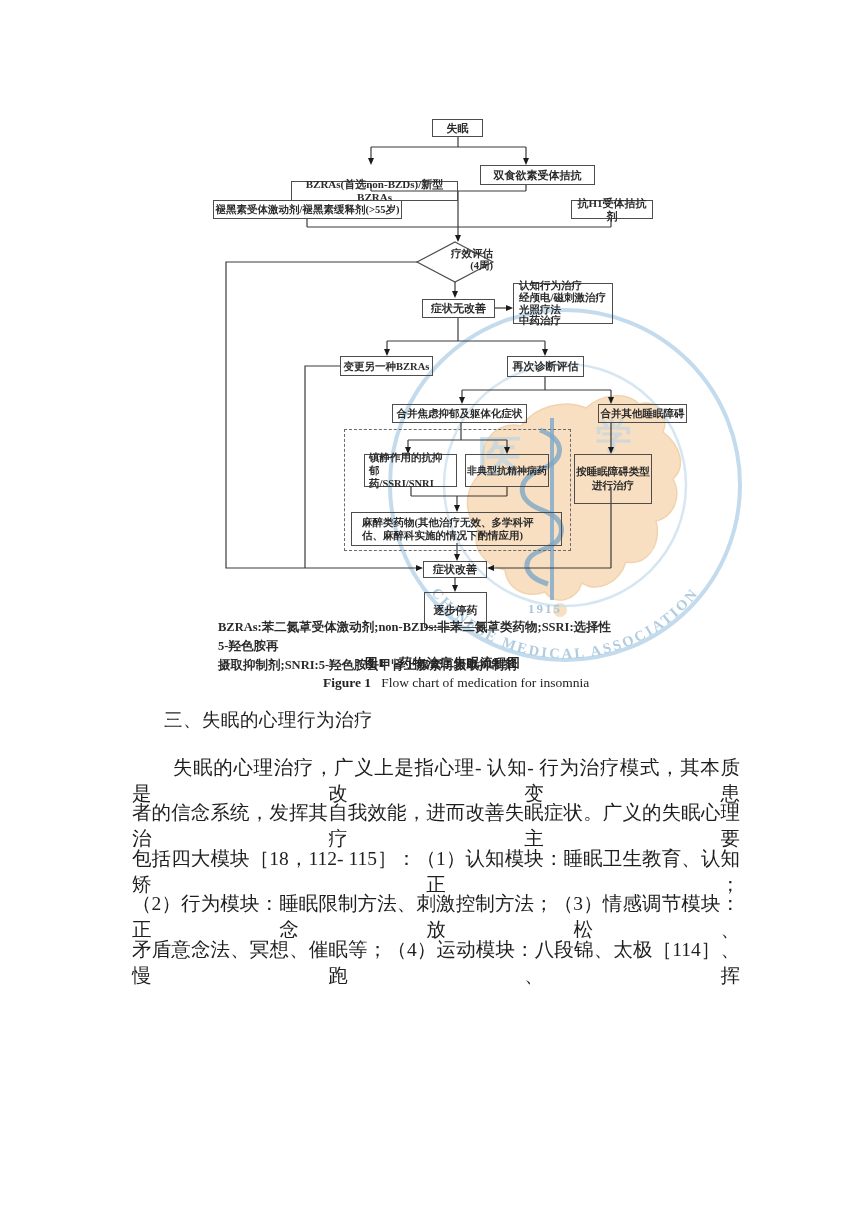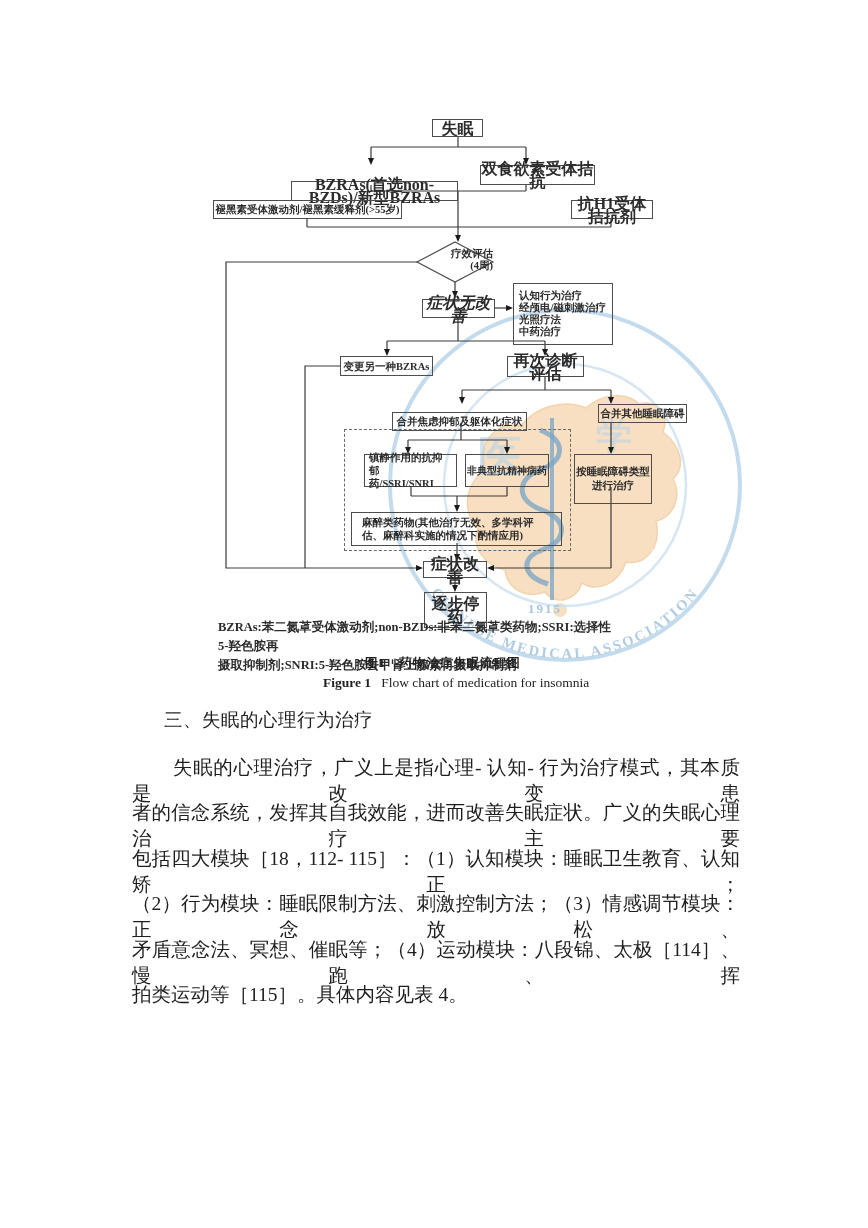--- a/index.html
+++ b/index.html
@@ -2,21 +2,21 @@
 <html><head>
 <meta charset="utf-8">
 <style>
   html,body{margin:0;padding:0;background:#ffffff;}
   .page{position:relative;width:868px;height:1228px;background:#ffffff;overflow:hidden;
         font-family:"Liberation Serif","DejaVu Serif",serif;color:#222;}
   .layer{position:absolute;left:0;top:0;pointer-events:none;}
   
   .node{position:absolute;box-sizing:border-box;border:1px solid #4d4d4d;background:transparent;
         display:flex;align-items:center;justify-content:center;text-align:center;
-        font-size:16px;line-height:13px;font-weight:600;color:#2b2b2b;white-space:pre-line;z-index:3;}
+        font-size:11px;line-height:13px;font-weight:600;color:#2b2b2b;white-space:pre-line;z-index:3;}
   .node.sm{font-size:10.5px;}
   .node.left{justify-content:flex-start;text-align:left;}
   .dashed-group{position:absolute;box-sizing:border-box;border:1.3px dashed #6a6a6a;background:transparent;z-index:2;}
   .diamond-label{position:absolute;z-index:3;text-align:right;font-size:10.5px;line-height:12px;
         font-weight:600;color:#2b2b2b;white-space:pre-line;}
   .footnote{position:absolute;left:218px;top:618px;width:404px;font-size:12.5px;line-height:19px;
         font-weight:600;color:#2b2b2b;white-space:pre-line;z-index:3;}
   .caption-zh{position:absolute;left:365px;top:655px;font-size:12.5px;font-weight:700;
         letter-spacing:1px;color:#222;z-index:3;}
   .caption-en{position:absolute;left:323px;top:675px;font-size:13.5px;color:#222;z-index:3;}
@@ -108,28 +108,28 @@
 
   <div class="dashed-group" style="left:344px;top:429px;width:227px;height:122px;"></div>
 
   <div class="node" style="left:432px;top:119px;width:51px;height:18px;">失眠</div>
   <div class="node" style="left:291px;top:165px;width:167px;height:20px;margin-top:16px;">BZRAs(首选non-BZDs)/新型BZRAs</div>
   <div class="node" style="left:480px;top:165px;width:115px;height:20px;">双食欲素受体拮抗</div>
   <div class="node sm" style="left:213px;top:200px;width:189px;height:19px;">褪黑素受体激动剂/褪黑素缓释剂(&gt;55岁)</div>
   <div class="node" style="left:571px;top:200px;width:82px;height:19px;">抗H1受体拮抗剂</div>
   <div class="diamond-label" style="left:417px;top:248px;width:76px;">疗效评估
 (4周)</div>
-  <div class="node" style="left:422px;top:299px;width:73px;height:19px;font-style:italic;">症状无改善</div>
-  <div class="node sm left" style="left:513px;top:283px;width:100px;height:62px;padding:2px 5px;line-height:11.8px;">认知行为治疗
+  <div class="node" style="left:422px;top:299px;width:73px;height:19px;">症状无改善</div>
+  <div class="node sm left" style="left:513px;top:283px;width:100px;height:41px;padding:2px 5px;line-height:11.8px;">认知行为治疗
 经颅电/磁刺激治疗
 光照疗法
 中药治疗</div>
   <div class="node sm" style="left:340px;top:356px;width:93px;height:20px;">变更另一种BZRAs</div>
   <div class="node" style="left:507px;top:356px;width:77px;height:21px;">再次诊断评估</div>
-  <div class="node sm" style="left:392px;top:404px;width:135px;height:19px;margin-top:8px;">合并焦虑抑郁及躯体化症状</div>
+  <div class="node sm" style="left:392px;top:404px;width:135px;height:19px;">合并焦虑抑郁及躯体化症状</div>
   <div class="node sm" style="left:565px;top:404px;width:89px;height:19px;margin-left:33px;">合并其他睡眠障碍</div>
   <div class="node sm left" style="left:364px;top:454px;width:93px;height:33px;padding:2px 4px;line-height:13px;">镇静作用的抗抑郁
 药/SSRI/SNRI</div>
   <div class="node" style="left:465px;top:454px;width:84px;height:33px;font-size:10px;">非典型抗精神病药</div>
   <div class="node sm" style="left:574px;top:454px;width:78px;height:50px;line-height:14px;">按睡眠障碍类型
 进行治疗</div>
   <div class="node sm left" style="left:351px;top:512px;width:211px;height:31px;padding:16px 10px;line-height:13.5px;">麻醉类药物(其他治疗无效、多学科评
 估、麻醉科实施的情况下酌情应用)</div>
   <div class="node" style="left:423px;top:561px;width:64px;height:17px;">症状改善</div>
   <div class="node" style="left:424px;top:592px;width:63px;height:36px;">逐步停药</div>
@@ -140,15 +140,14 @@
   <div class="caption-en">
     <span class="fig">Figure 1</span><span>Flow chart of medication for insomnia</span>
   </div>
 
   <div class="body-heading">三、失眠的心理行为治疗</div>
   <div class="bodyline just indent" style="top:755px;">失眠的心理治疗，广义上是指心理- 认知- 行为治疗模式，其本质是改变患</div>
   <div class="bodyline just" style="top:800px;">者的信念系统，发挥其自我效能，进而改善失眠症状。广义的失眠心理治疗主要</div>
   <div class="bodyline just" style="top:846px;">包括四大模块［18，112- 115］：（1）认知模块：睡眠卫生教育、认知矫正；</div>
   <div class="bodyline just" style="top:891px;">（2）行为模块：睡眠限制方法、刺激控制方法；（3）情感调节模块：正念放松、</div>
   <div class="bodyline just" style="top:937px;">矛盾意念法、冥想、催眠等；（4）运动模块：八段锦、太极［114］、慢跑、挥</div>
-  <div class="bodyline" style="top:982px;">拍类运动等［115］。具体内容见表 4。</div>
 
 </div>
 
 </body></html>

